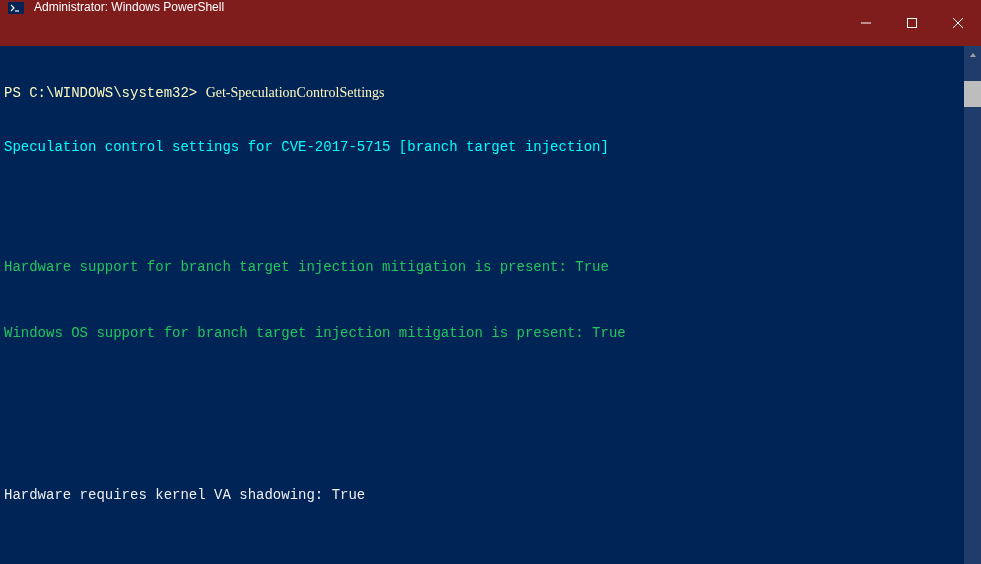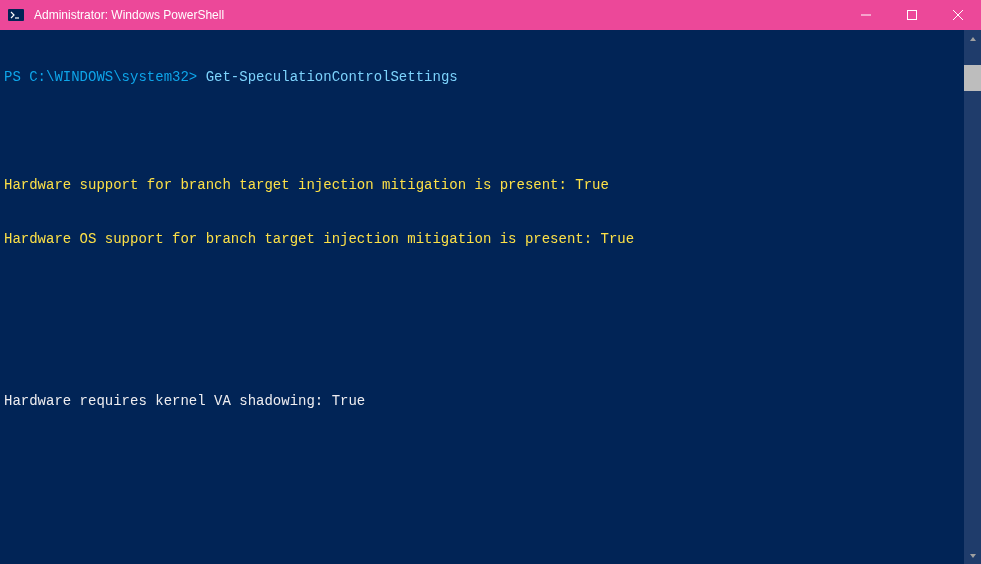--- a/index.html
+++ b/index.html
@@ -5,24 +5,24 @@
     * { margin: 0; padding: 0; box-sizing: border-box; }
     body {
       width: 981px;
       height: 564px;
       font-family: Consolas, 'Courier New', monospace;
       font-size: 14px;
       overflow: hidden;
       background: #fff;
     }
     .titlebar {
-      height: 30px;
-      background: #ec4899;
+      height: 46px;
+      background: #7f1d1d;
       display: flex;
-      align-items: center;
+      align-items: flex-start;
       color: #ffffff;
       font-family: 'Segoe UI', sans-serif;
       font-size: 12px;
       user-select: none;
     }
     .titlebar-icon {
       width: 16px;
       height: 16px;
       margin: 0 8px;
       display: flex;
@@ -81,24 +81,24 @@
       position: relative;
     }
     .scroll-thumb {
       position: absolute;
       top: 18px;
       width: 100%;
       height: 26px;
       background: #bdbdbd;
     }
     .line { min-height: 18px; }
-    .prompt-path { color: #0ea5e9; text-align: center; }
-    .cmd { color: #7dd3fc; }
+    .prompt-path { color: #fef9c3; text-align: center; }
+    .cmd { color: #fef9c3; font-family: Liberation Serif, serif; }
     .cyan { color: #00ffff; }
-    .green { color: #fde047; }
+    .green { color: #22c55e; margin-top: 12px; }
     .white { color: #eeedf0; }
   </style>
 </head>
 <body>
 
 <div class="titlebar">
   <div class="titlebar-icon">
     <svg width="16" height="16" viewBox="0 0 16 16">
       <rect x="0" y="2" width="16" height="12" rx="1" fill="#012456"></rect>
       <path d="M3 5 L6 8 L3 11" stroke="#ffffff" stroke-width="1.2" fill="none"></path>
@@ -122,23 +122,24 @@
           <line x1="0" y1="0" x2="10" y2="10" stroke="#ffffff" stroke-width="1"></line>
           <line x1="10" y1="0" x2="0" y2="10" stroke="#ffffff" stroke-width="1"></line>
         </svg>
     </div>
   </div>
 </div>
 
 <div class="terminal-wrap">
   <div class="terminal">
     <div class="line"><span class="prompt-path">PS C:\WINDOWS\system32&gt; </span><span class="cmd">Get-SpeculationControlSettings</span></div>
+    <div class="line cyan">Speculation control settings for CVE-2017-5715 [branch target injection]</div>
     <div class="line"></div>
     <div class="line green">Hardware support for branch target injection mitigation is present: True</div>
-    <div class="line green">Hardware OS support for branch target injection mitigation is present: True</div>
+    <div class="line green">Windows OS support for branch target injection mitigation is present: True</div>
     <div class="line"></div>
     <div class="line"></div>
     <div class="line white">Hardware requires kernel VA shadowing: True</div>
     
     
     
     
     
     
     

